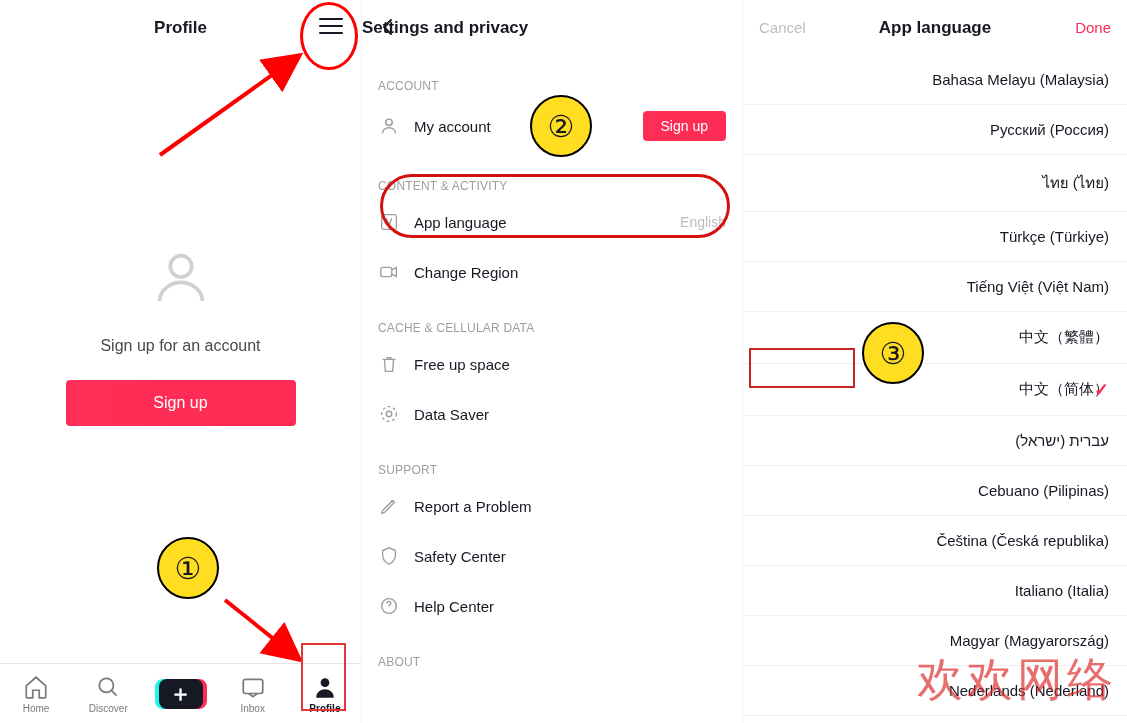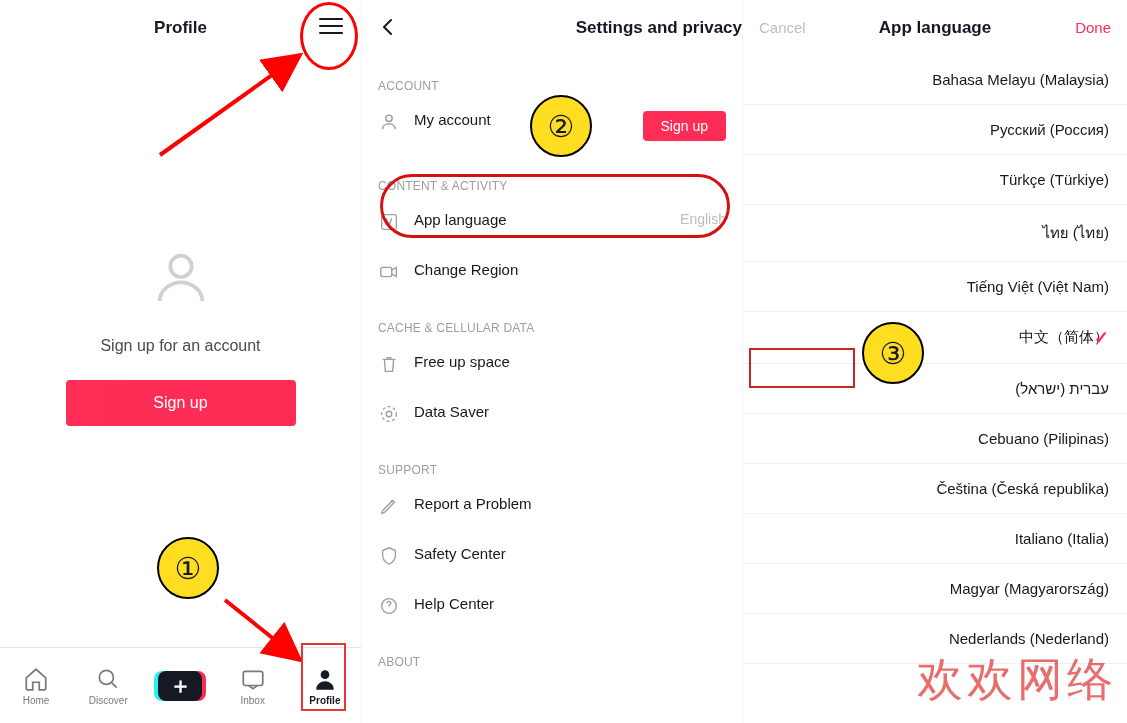--- a/index.html
+++ b/index.html
@@ -13,33 +13,33 @@
   
   .p1-header { height: 55px; width: 100%; display: flex; align-items: center; justify-content: center; position: relative; }
   .p1-title { font-size: 17px; font-weight: 600; }
   .p1-hamburger { position: absolute; right: 18px; top: 14px; width: 24px; height: 24px; display: flex; flex-direction: column; justify-content: center; gap: 5px; cursor: pointer; }
   .p1-hamburger span { display: block; height: 2px; background: #161823; border-radius: 2px; }
 
   .avatar-placeholder { width: 64px; height: 64px; margin: 190px auto 0; color: #d0d0d0; }
   .signup-text { text-align: center; font-size: 16px; color: #4a4a4a; margin-top: 28px; }
   .signup-btn-big { display: block; margin: 25px auto 0; width: 230px; height: 46px; border: none; border-radius: 4px; background: linear-gradient(90deg,#ff2e56,#fe2c55); color: #fff; font-size: 16px; font-weight: 500; cursor: pointer; }
 
-  .tabbar { position: absolute; bottom: 0; left: 0; width: 100%; height: 76px; border-top: 1px solid #e5e5e5; display: flex; justify-content: flex-end; align-items: center; background: #fff; }
+  .tabbar { position: absolute; bottom: 0; left: 0; width: 100%; height: 60px; border-top: 1px solid #e5e5e5; display: flex; justify-content: space-between; align-items: center; background: #fff; }
   .tab-item { flex: 1; text-align: center; font-size: 10px; color: #7a7a7a; cursor: pointer; display: flex; flex-direction: column; align-items: center; gap: 3px; }
   .tab-item.active { color: #161823; font-weight: 600; }
   .tab-item svg { width: 26px; height: 26px; }
   .tab-plus { width: 44px; height: 30px; border-radius: 8px; background: #161823; color: #fff; display: flex; align-items: center; justify-content: center; font-size: 22px; font-weight: 600; box-shadow: -4px 0 0 #25f4ee, 4px 0 0 #fe2c55; }
 
   
-  .p2-header { height: 55px; display: flex; align-items: center; justify-content: flex-end; position: relative; }
+  .p2-header { height: 55px; display: flex; align-items: center; justify-content: flex-start; position: relative; }
   .p2-back { position: absolute; left: 14px; top: 15px; width: 24px; height: 24px; cursor: pointer; }
   .p2-title { font-size: 17px; font-weight: 600; }
 
   .sec-label { padding: 24px 16px 4px; font-size: 12px; color: #9e9e9e; letter-spacing: .2px; }
-  .row { display: flex; padding: 14px 16px; font-size: 15px; color: #161823; cursor: pointer; position: relative; }
+  .row { display: flex; align-items: center; padding: 14px 16px; font-size: 15px; color: #161823; cursor: pointer; position: relative; }
   .row .row-icon { width: 22px; height: 22px; margin-right: 14px; color: #9e9e9e; flex-shrink: 0; display:flex; align-items:center; justify-content:center;}
   .row .row-label { flex: 1; }
   .row .row-value { font-size: 14px; color: #bdbdbd; }
   .signup-pill { background: linear-gradient(90deg,#ff2e56,#fe2c55); color:#fff; border:none; border-radius:4px; padding:7px 18px; font-size:14px; cursor:pointer; }
 
   
   .p3-header { height: 55px; display: flex; align-items: center; justify-content: center; position: relative; }
   .p3-cancel { position: absolute; left: 16px; font-size: 15px; color: #bdbdbd; cursor: pointer; }
   .p3-done { position: absolute; right: 16px; font-size: 15px; color: #fe2c55; font-weight: 500; cursor: pointer; }
   .p3-title { font-size: 17px; font-weight: 600; }
@@ -216,23 +216,24 @@
 
   <div class="pane pane3">
     <div class="p3-header">
       <span class="p3-cancel">Cancel</span>
       <span class="p3-title">App language</span>
       <span class="p3-done">Done</span>
     </div>
     <div id="lang-list">
         <div class="lang-row">Bahasa Melayu (Malaysia)</div>
         <div class="lang-row">Русский (Россия)</div>
+        <div class="lang-row">ไทย (ไทย)</div>
         <div class="lang-row">Türkçe (Türkiye)</div>
-        <div class="lang-row">ไทย (ไทย)</div>
         <div class="lang-row">Tiếng Việt (Việt Nam)</div>
+        <div class="lang-row">中文（繁體）</div>
         <div class="lang-row">中文（简体）<span class="checkmark">✓</span></div>
         <div class="lang-row">עברית (ישראל)</div>
         <div class="lang-row">Cebuano (Pilipinas)</div>
         <div class="lang-row">Čeština (Česká republika)</div>
         <div class="lang-row">Italiano (Italia)</div>
         <div class="lang-row">Magyar (Magyarország)</div>
         <div class="lang-row">Nederlands (Nederland)</div>
       </div>
   </div>
 

